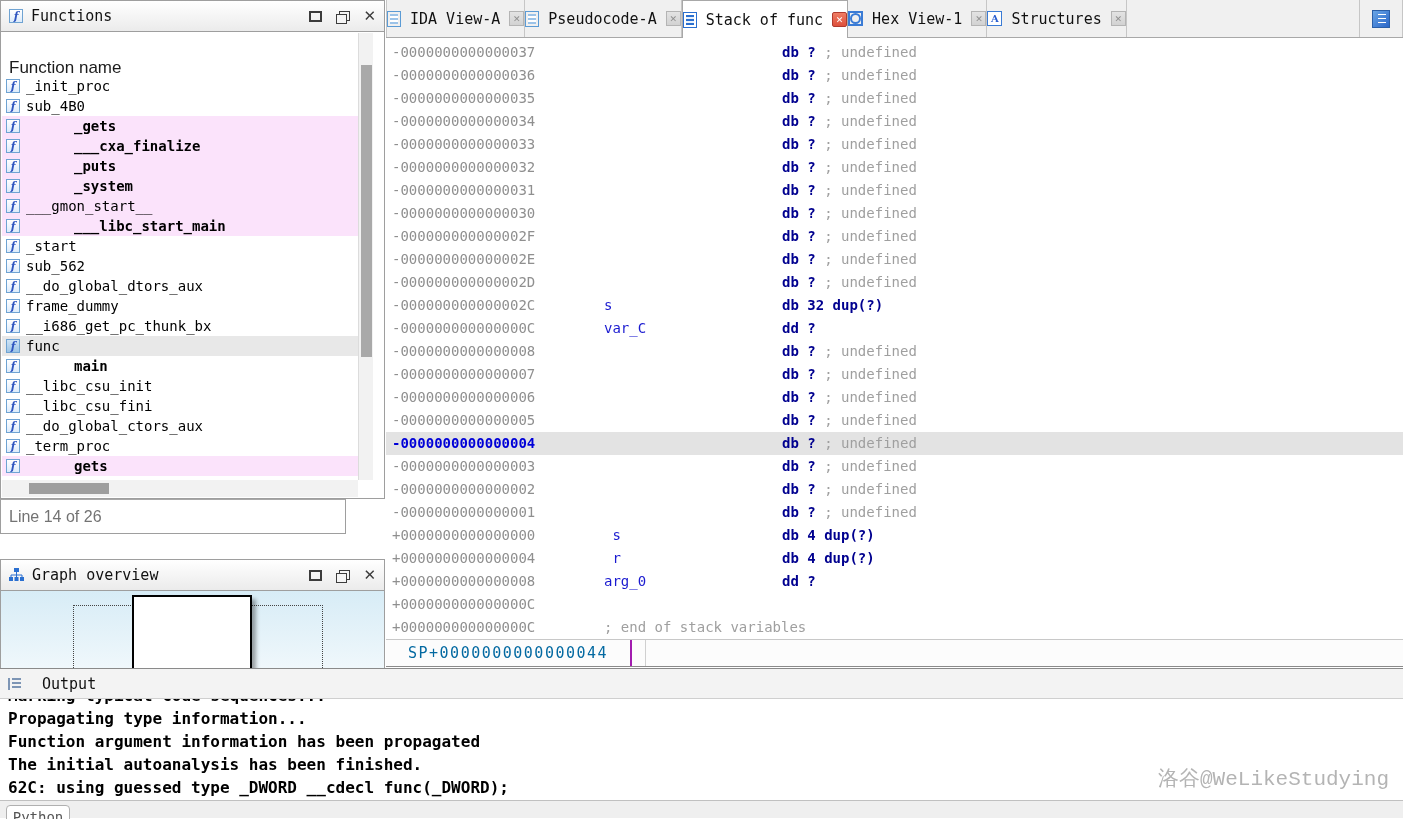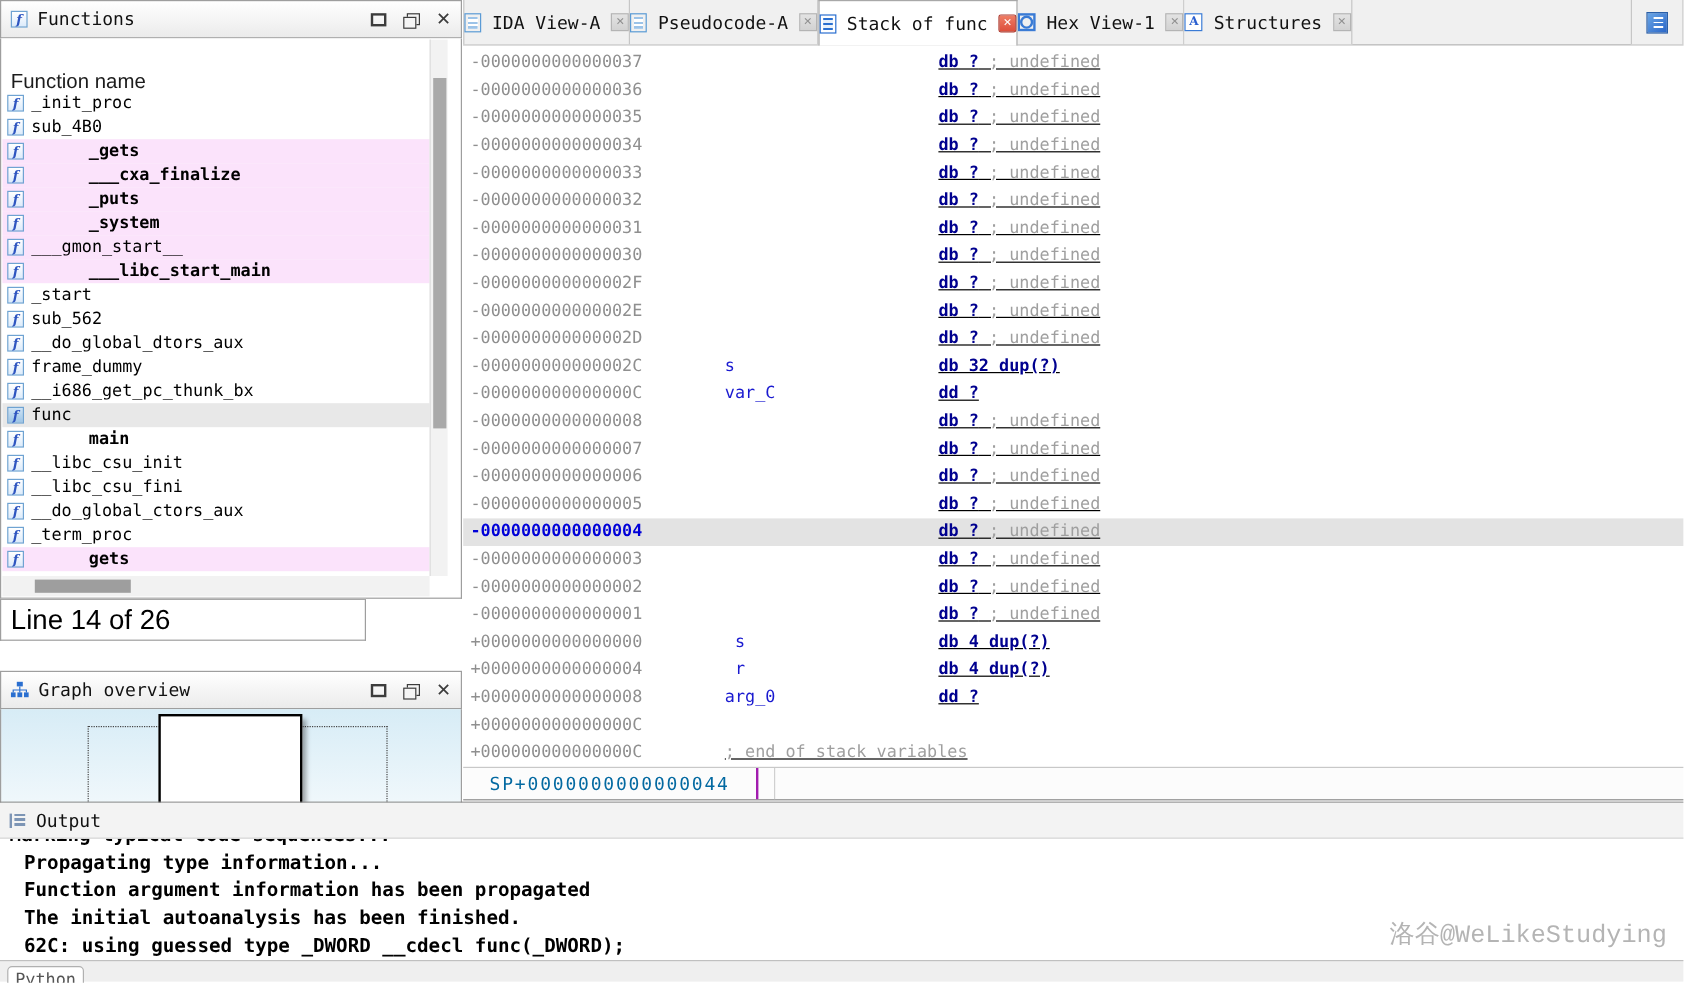--- a/index.html
+++ b/index.html
@@ -33,23 +33,23 @@
   .fn-row.hl-selected{background:#e8e8e8;}
   .ficon{flex:0 0 auto;width:14px;height:14px;border:1px solid #6fa3d2;
          background:linear-gradient(#ffffff,#dcebfb);display:flex;align-items:center;
          justify-content:center;font:italic bold 11px "DejaVu Serif",serif;color:#2e55c0;}
   .hl-selected .ficon{background:linear-gradient(#cfe4f6,#9cc4e6);}
   #fn-vscroll{position:absolute;left:357px;top:1px;width:15px;height:447px;
               background:#f2f2f2;border-left:1px solid #dcdcdc;}
   #fn-vscroll .thumb{position:absolute;left:2px;top:32px;width:11px;height:292px;background:#a9a9a9;}
   #fn-hscroll{position:absolute;left:1px;top:448px;width:356px;height:17px;background:#f2f2f2;}
   #fn-hscroll .thumb{position:absolute;left:27px;top:3px;width:80px;height:11px;background:#9e9e9e;}
-  #fn-status{position:absolute;left:0;top:499px;width:305px;height:35px;background:#ffffff;
+  #fn-status{position:absolute;left:0;top:499px;width:346px;height:35px;background:#ffffff;
              border:1px solid #9e9e9e;border-top:1px solid #a8a8a8;display:flex;align-items:center;
-             padding-left:8px;font-family:"Liberation Sans",sans-serif;font-size:23px;color:#000000;}
+             padding-left:8px;font-family:"Liberation Sans",sans-serif;font-size:16px;color:#737373;}
 
   
   #graph-panel{position:absolute;left:0;top:559px;width:385px;height:146px;}
   #graph-content{position:absolute;left:0;top:32px;width:385px;height:102px;
                  border:1px solid #9e9e9e;border-top:none;
                  background:linear-gradient(#d7ecf6,#f7fbfd);overflow:hidden;}
   #graph-bounds{position:absolute;left:72px;top:14px;width:250px;height:95px;border:1px dotted #444;}
   #graph-viewbox{position:absolute;left:131px;top:4px;width:120px;height:97px;background:#fff;
                  border:2px solid #000;box-shadow:4px 4px 4px rgba(0,0,0,.35);}
   .graph-icon{width:15px;height:14px;}
@@ -77,45 +77,45 @@
   .hex-icon::before{content:"";width:7px;height:7px;border:2px solid #3a7bd5;border-radius:50%;}
   .struct-icon{width:15px;height:15px;border:1px solid #3a7bd5;display:flex;align-items:center;
                justify-content:center;font:bold 10px "DejaVu Serif",serif;color:#2a5fd0;background:#fff;}
   .enum-icon{width:18px;height:18px;border:1px solid #2a5fa8;background:linear-gradient(135deg,#6aa6e6,#2a66c8);
              padding:3px 3px 3px 5px;}
   .enum-icon::before{content:"";display:block;width:100%;height:100%;
              background:repeating-linear-gradient(#fff 0 1.5px,transparent 1.5px 4px);}
 
   
   #stackview{position:absolute;left:386px;top:38px;width:1017px;height:601px;background:#fff;
-             padding:3px 0 0 6px;font-size:14px;text-decoration:underline;}
+             padding:3px 0 0 6px;font-size:14px;}
   .srow{height:23px;line-height:23px;white-space:pre;}
   .srow.sel{background:#e3e3e3;margin-left:-6px;padding-left:6px;}
   .saddr{display:inline-block;width:212px;color:#8f8f8f;}
   .sel .saddr{color:#0000d8;font-weight:bold;}
   .sname{display:inline-block;width:178px;color:#1a1ad0;}
   .sinstr{color:#00008f;font-weight:bold;}
   .scomment{color:#9f9f9f;}
   #sp-bar{position:absolute;left:386px;top:639px;width:1017px;height:28px;background:#fcfcfc;
           border-top:1px solid #c8c8c8;border-bottom:1px solid #8a8a8a;display:flex;align-items:center;}
   #sp-status{font-size:15px;letter-spacing:1.5px;color:#0369a1;padding:0 22px;border-right:2px solid #a21caf;height:100%;
              display:flex;align-items:center;}
   #sp-bar .sep2{width:14px;height:100%;border-right:1px solid #d0d0d0;}
 
   
   #output-panel{position:absolute;left:0;top:668px;width:1403px;height:151px;border-top:1px solid #8a8a8a;}
   #output-titlebar{height:30px;background:#f3f3f3;border-bottom:1px solid #cfcfcf;
-                   display:flex;align-items:center;gap:9px;padding:0 8px;font-size:15px;color:#111;}
+                   display:flex;align-items:center;gap:21px;padding:0 8px;font-size:15px;color:#111;}
   .output-icon{width:13px;height:12px;border-left:2px solid #7d95b5;
                background:repeating-linear-gradient(#7d95b5 0 2px,transparent 2px 4px);
                background-size:9px 100%;background-position:right;background-repeat:no-repeat;}
   #output-log{position:relative;height:101px;background:#fff;overflow:hidden;}
   #clipped-line{height:8px;overflow:hidden;}
   #clipped-line div{transform:translateY(-13px);font-weight:bold;font-size:16px;padding-left:8px;}
-  .log-line{height:23px;line-height:23px;font-weight:bold;font-size:16px;padding-left:20px;
+  .log-line{height:23px;line-height:23px;font-weight:bold;font-size:16px;padding-left:8px;
             color:#000;white-space:pre;}
   #watermark{position:absolute;right:14px;bottom:8px;font-family:Liberation Mono, monospace;
              font-size:21px;color:#b4b4b4;text-shadow:1px 1px 1px rgba(255,255,255,.9);}
   #output-bottom{height:18px;background:#efefef;border-top:1px solid #c0c0c0;position:relative;}
   #python-btn{position:absolute;left:6px;top:4px;width:64px;height:24px;background:#fff;
               border:1px solid #b0b0b0;border-radius:4px 4px 0 0;display:flex;justify-content:center;
               font-size:14px;color:#555;padding-top:3px;}
 </style>
 </head>
 <body>

